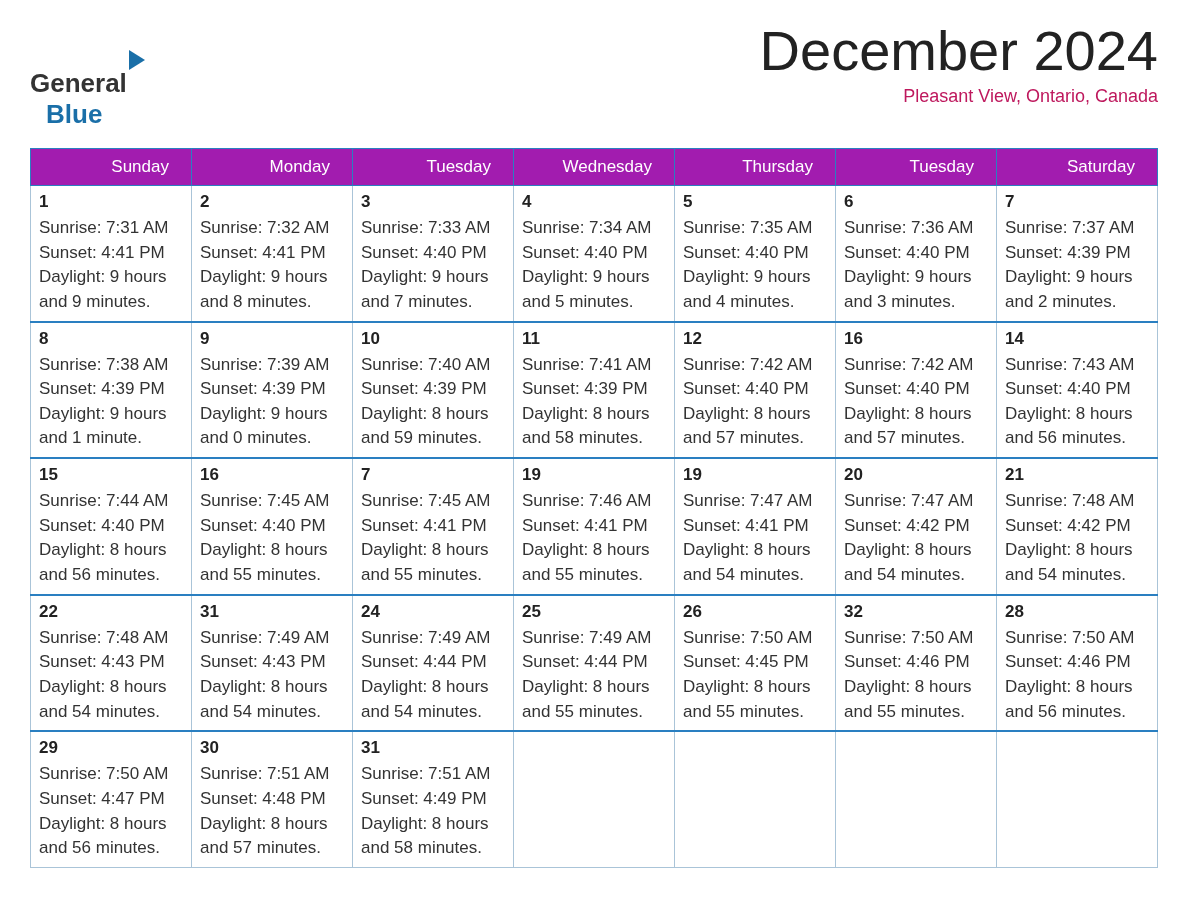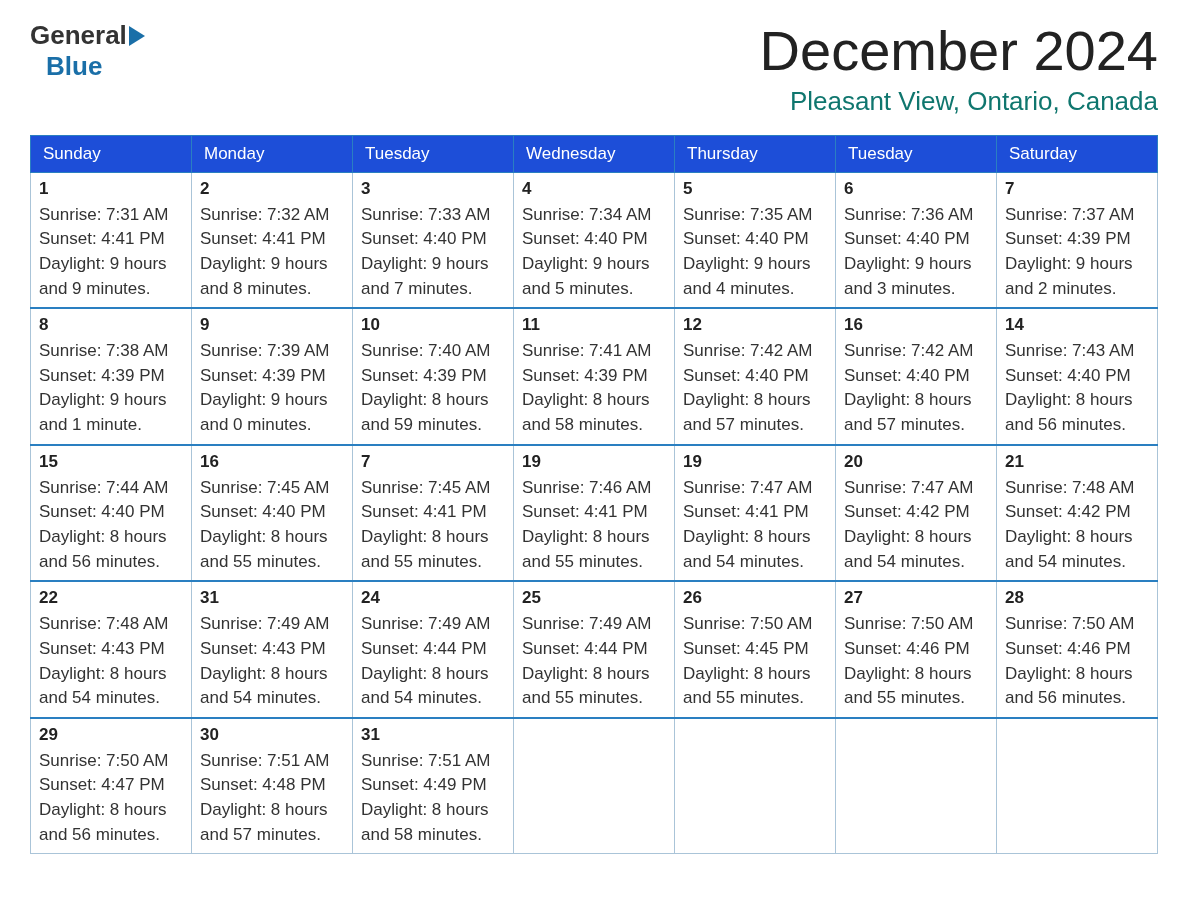--- a/index.html
+++ b/index.html
@@ -23,20 +23,21 @@
     }
     .logo-top {
       display: flex;
       align-items: center;
       font-size: 26px;
       font-weight: bold;
       color: #333;
     }
     .logo-general {
       color: #333;
+      margin-top: 48px;
     }
     .logo-arrow {
       width: 0;
       height: 0;
       border-left: 16px solid #1a6fa8;
       border-top: 10px solid transparent;
       border-bottom: 10px solid transparent;
       margin: 0 2px;
     }
     .logo-blue {
@@ -49,35 +50,35 @@
       text-align: right;
     }
     .month-title {
       font-size: 56px;
       font-weight: normal;
       color: #222;
       line-height: 1.1;
       text-align: center;
     }
     .location-title {
-      font-size: 26px;
-      color: #0f766e;
+      font-size: 18px;
+      color: #be185d;
       margin-top: 4px;
     }
     .calendar {
       width: 100%;
       border-collapse: collapse;
     }
     .calendar th {
-      background-color: #1d4ed8;
+      background-color: #a21caf;
       color: #fff;
       font-size: 17px;
       font-weight: normal;
-      padding: 8px 12px;
-      text-align: left;
+      padding: 8px 22px;
+      text-align: right;
       border: 1px solid #2a7fc1;
     }
     .calendar td {
       border: 1px solid #aac4d8;
       vertical-align: top;
       padding: 6px 8px;
       width: 14.28%;
       min-height: 110px;
       height: 110px;
     }
@@ -339,21 +340,21 @@
       </td>
         <td>
         <span class="day-number">26</span>
         <div class="day-info">
           Sunrise: 7:50 AM<br>
           Sunset: 4:45 PM<br>
           Daylight: 8 hours and 55 minutes.
         </div>
       </td>
         <td>
-        <span class="day-number">27</span>
+        <span class="day-number">32</span>
         <div class="day-info">
           Sunrise: 7:50 AM<br>
           Sunset: 4:46 PM<br>
           Daylight: 8 hours and 55 minutes.
         </div>
       </td>
         <td>
         <span class="day-number">28</span>
         <div class="day-info">
           Sunrise: 7:50 AM<br>

